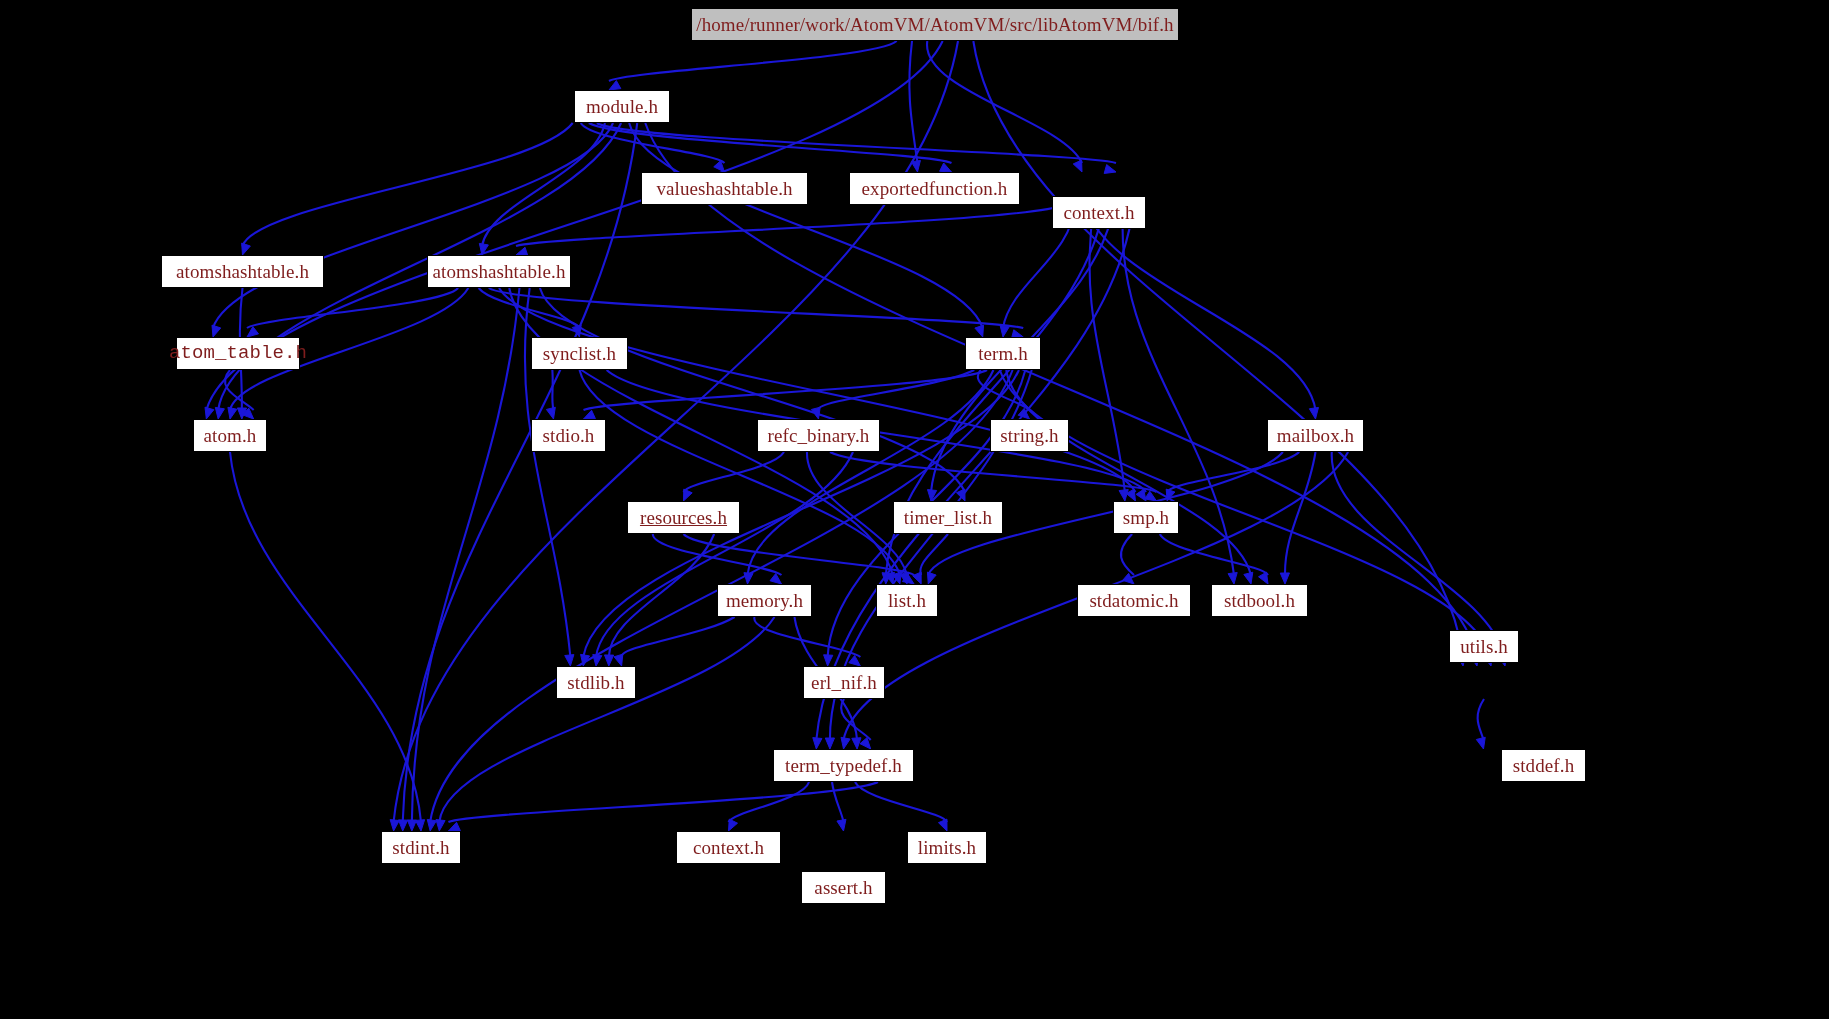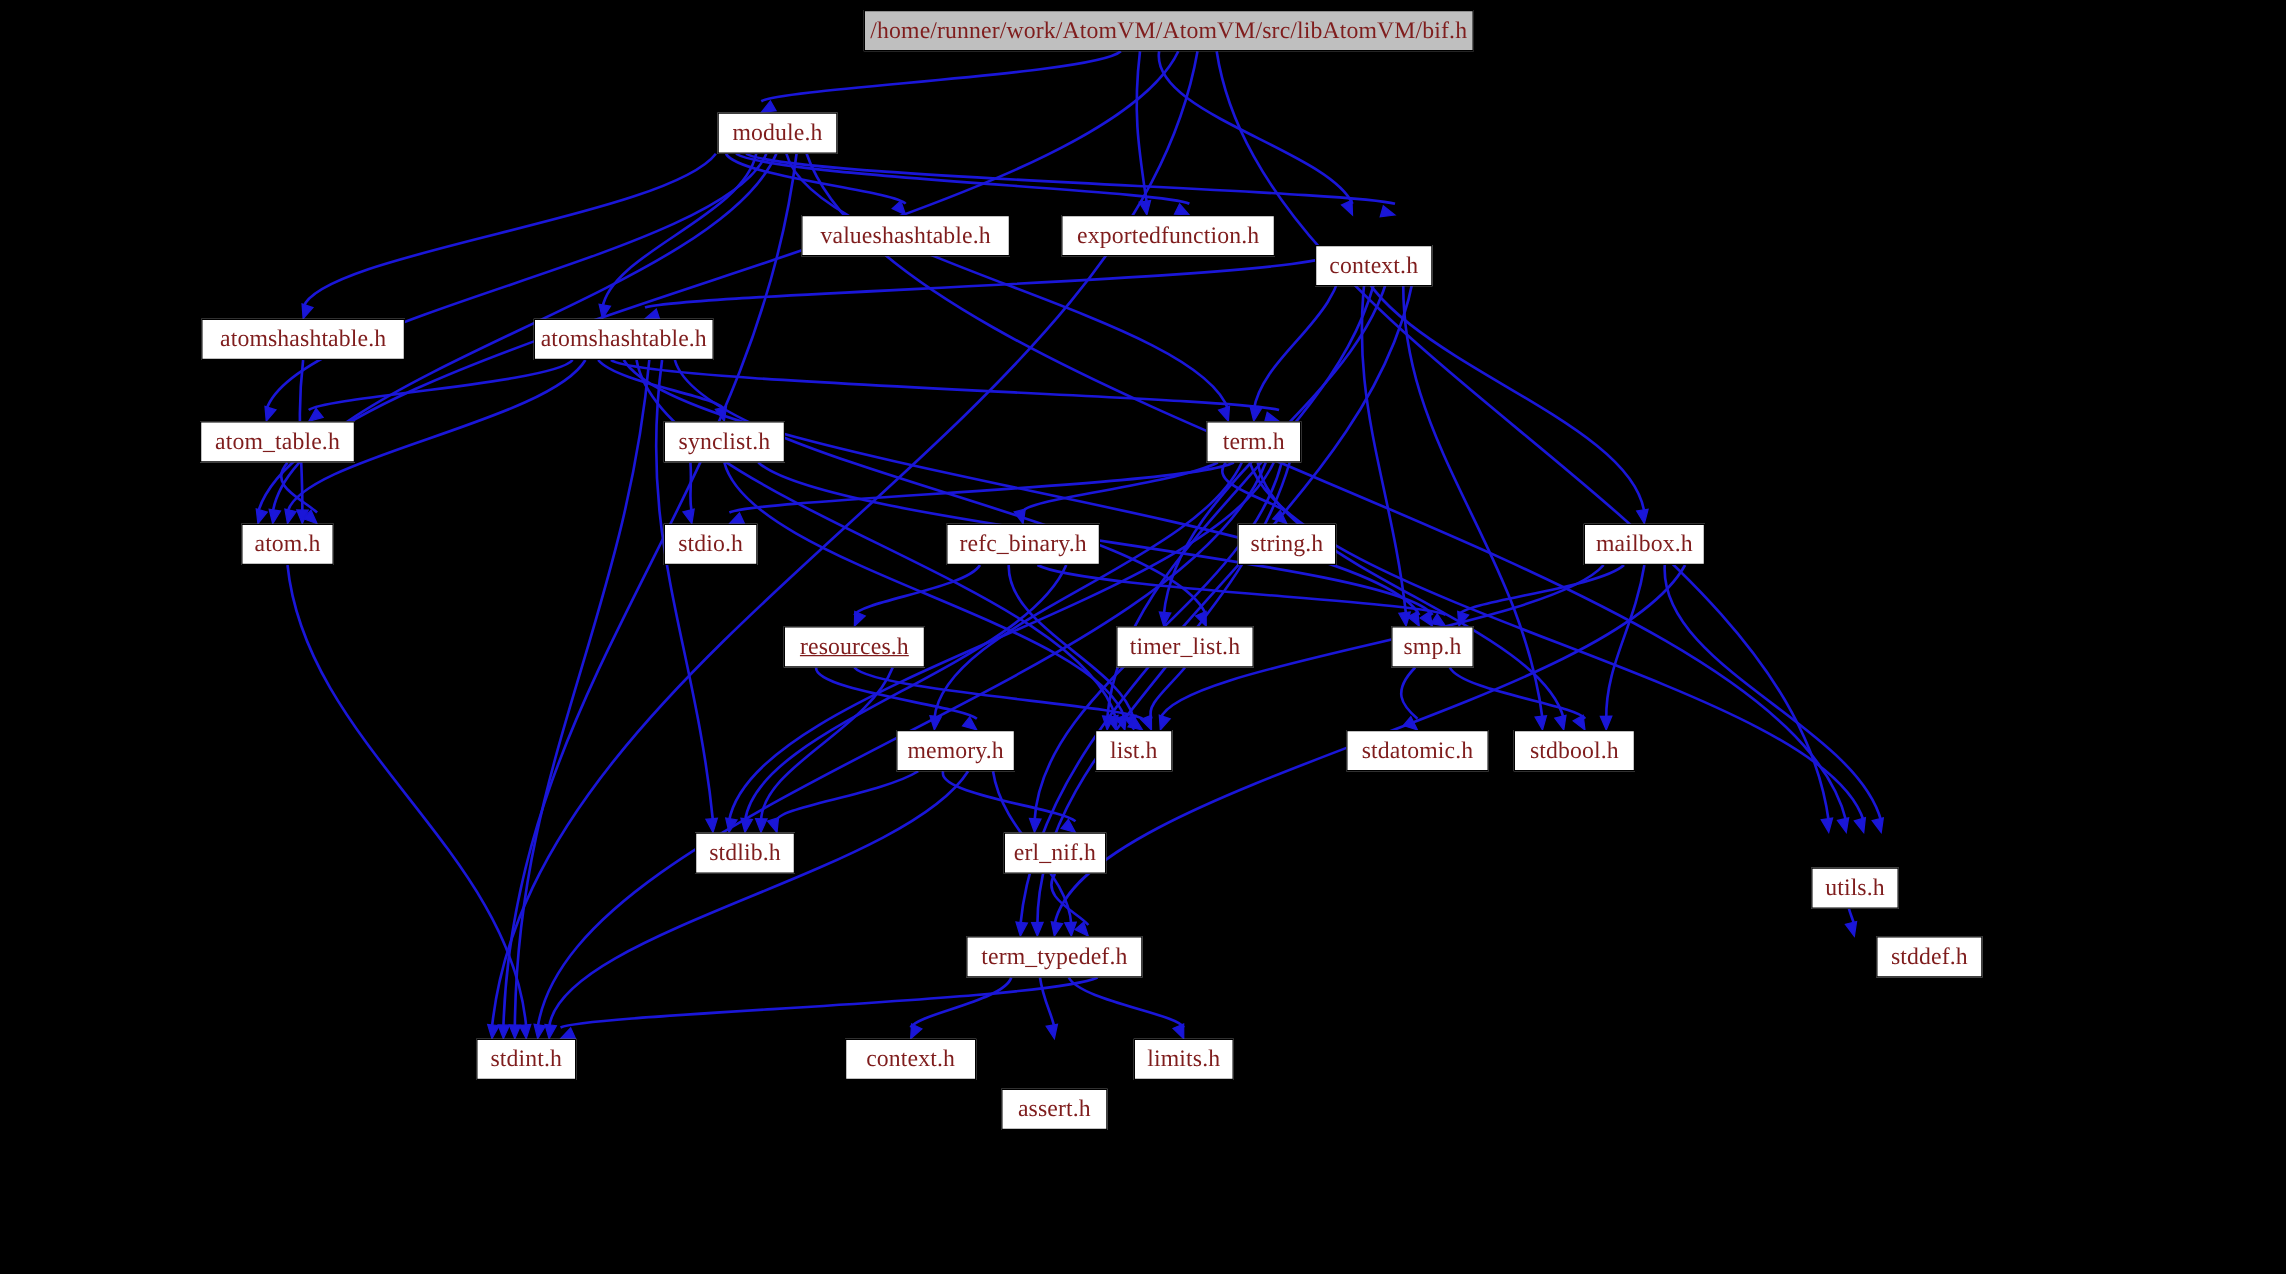--- a/index.html
+++ b/index.html
@@ -227,21 +227,21 @@
       </div>
       <div class="node" style="left: 1052px; top: 172px; width: 94px; height: 33px; margin-top: 24px;">
         <span class="node-label">context.h</span>
       </div>
       <div class="node" style="left: 161px; top: 255px; width: 163px; height: 33px;">
         <span class="node-label">atomshashtable.h</span>
       </div>
       <div class="node" style="left: 427px; top: 255px; width: 144px; height: 33px;">
         <span class="node-label">atomshashtable.h</span>
       </div>
-      <div class="node" style="left: 160px; top: 337px; width: 124px; height: 33px;">
+      <div class="node" style="left: 176px; top: 337px; width: 124px; height: 33px; font-family: Liberation Mono, monospace;">
         <span class="node-label">atom_table.h</span>
       </div>
       <div class="node" style="left: 531px; top: 337px; width: 97px; height: 33px;">
         <span class="node-label">synclist.h</span>
       </div>
       <div class="node" style="left: 965px; top: 337px; width: 76px; height: 33px;">
         <span class="node-label">term.h</span>
       </div>
       <div class="node" style="left: 1267px; top: 419px; width: 97px; height: 33px;">
         <span class="node-label">mailbox.h</span>
@@ -278,21 +278,21 @@
       </div>
       <div class="node" style="left: 1211px; top: 584px; width: 97px; height: 33px;">
         <span class="node-label">stdbool.h</span>
       </div>
       <div class="node" style="left: 556px; top: 666px; width: 80px; height: 33px;">
         <span class="node-label">stdlib.h</span>
       </div>
       <div class="node" style="left: 803px; top: 666px; width: 82px; height: 33px;">
         <span class="node-label">erl_nif.h</span>
       </div>
-      <div class="node" style="left: 1449px; top: 694px; width: 70px; height: 33px;">
+      <div class="node" style="left: 1449px; top: 630px; width: 70px; height: 33px;">
         <span class="node-label">utils.h</span>
       </div>
       <div class="node" style="left: 773px; top: 749px; width: 141px; height: 33px;">
         <span class="node-label">term_typedef.h</span>
       </div>
       <div class="node" style="left: 1501px; top: 749px; width: 85px; height: 33px;">
         <span class="node-label">stddef.h</span>
       </div>
       <div class="node" style="left: 381px; top: 831px; width: 80px; height: 33px;">
         <span class="node-label">stdint.h</span>

